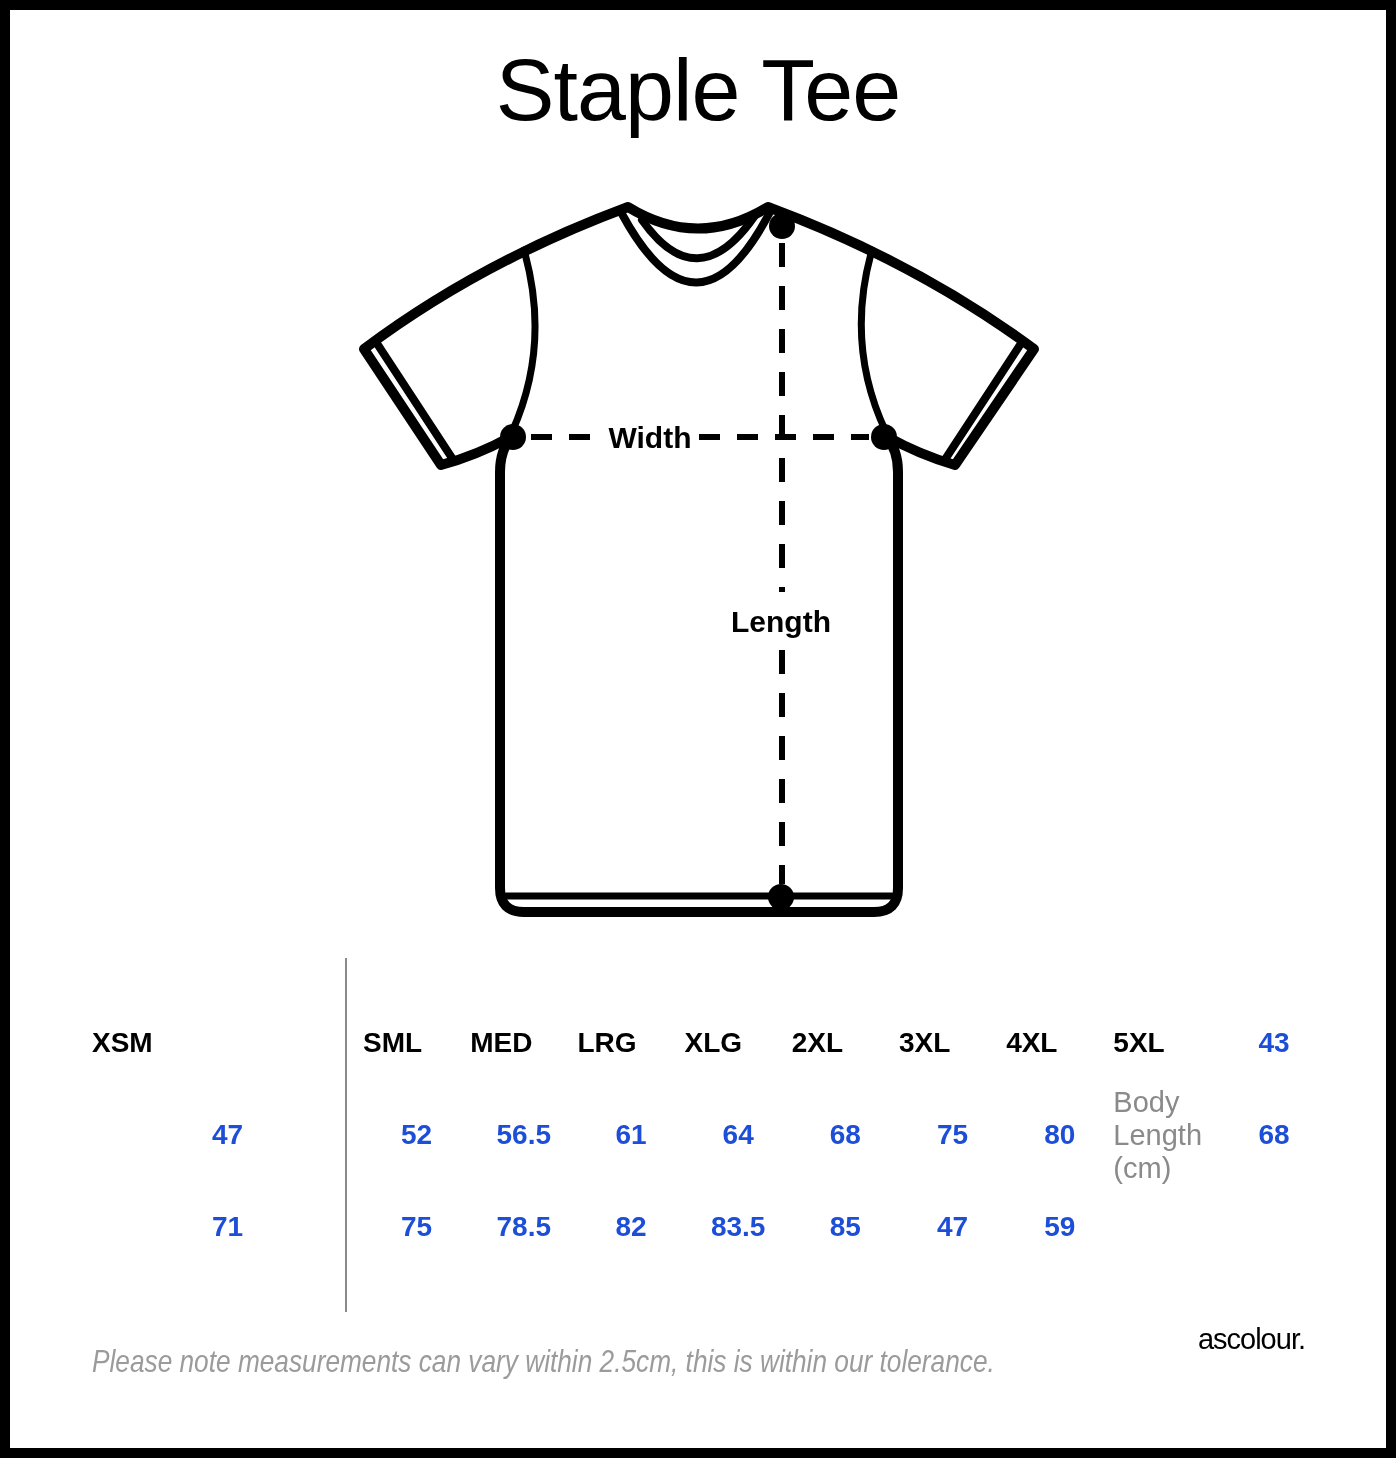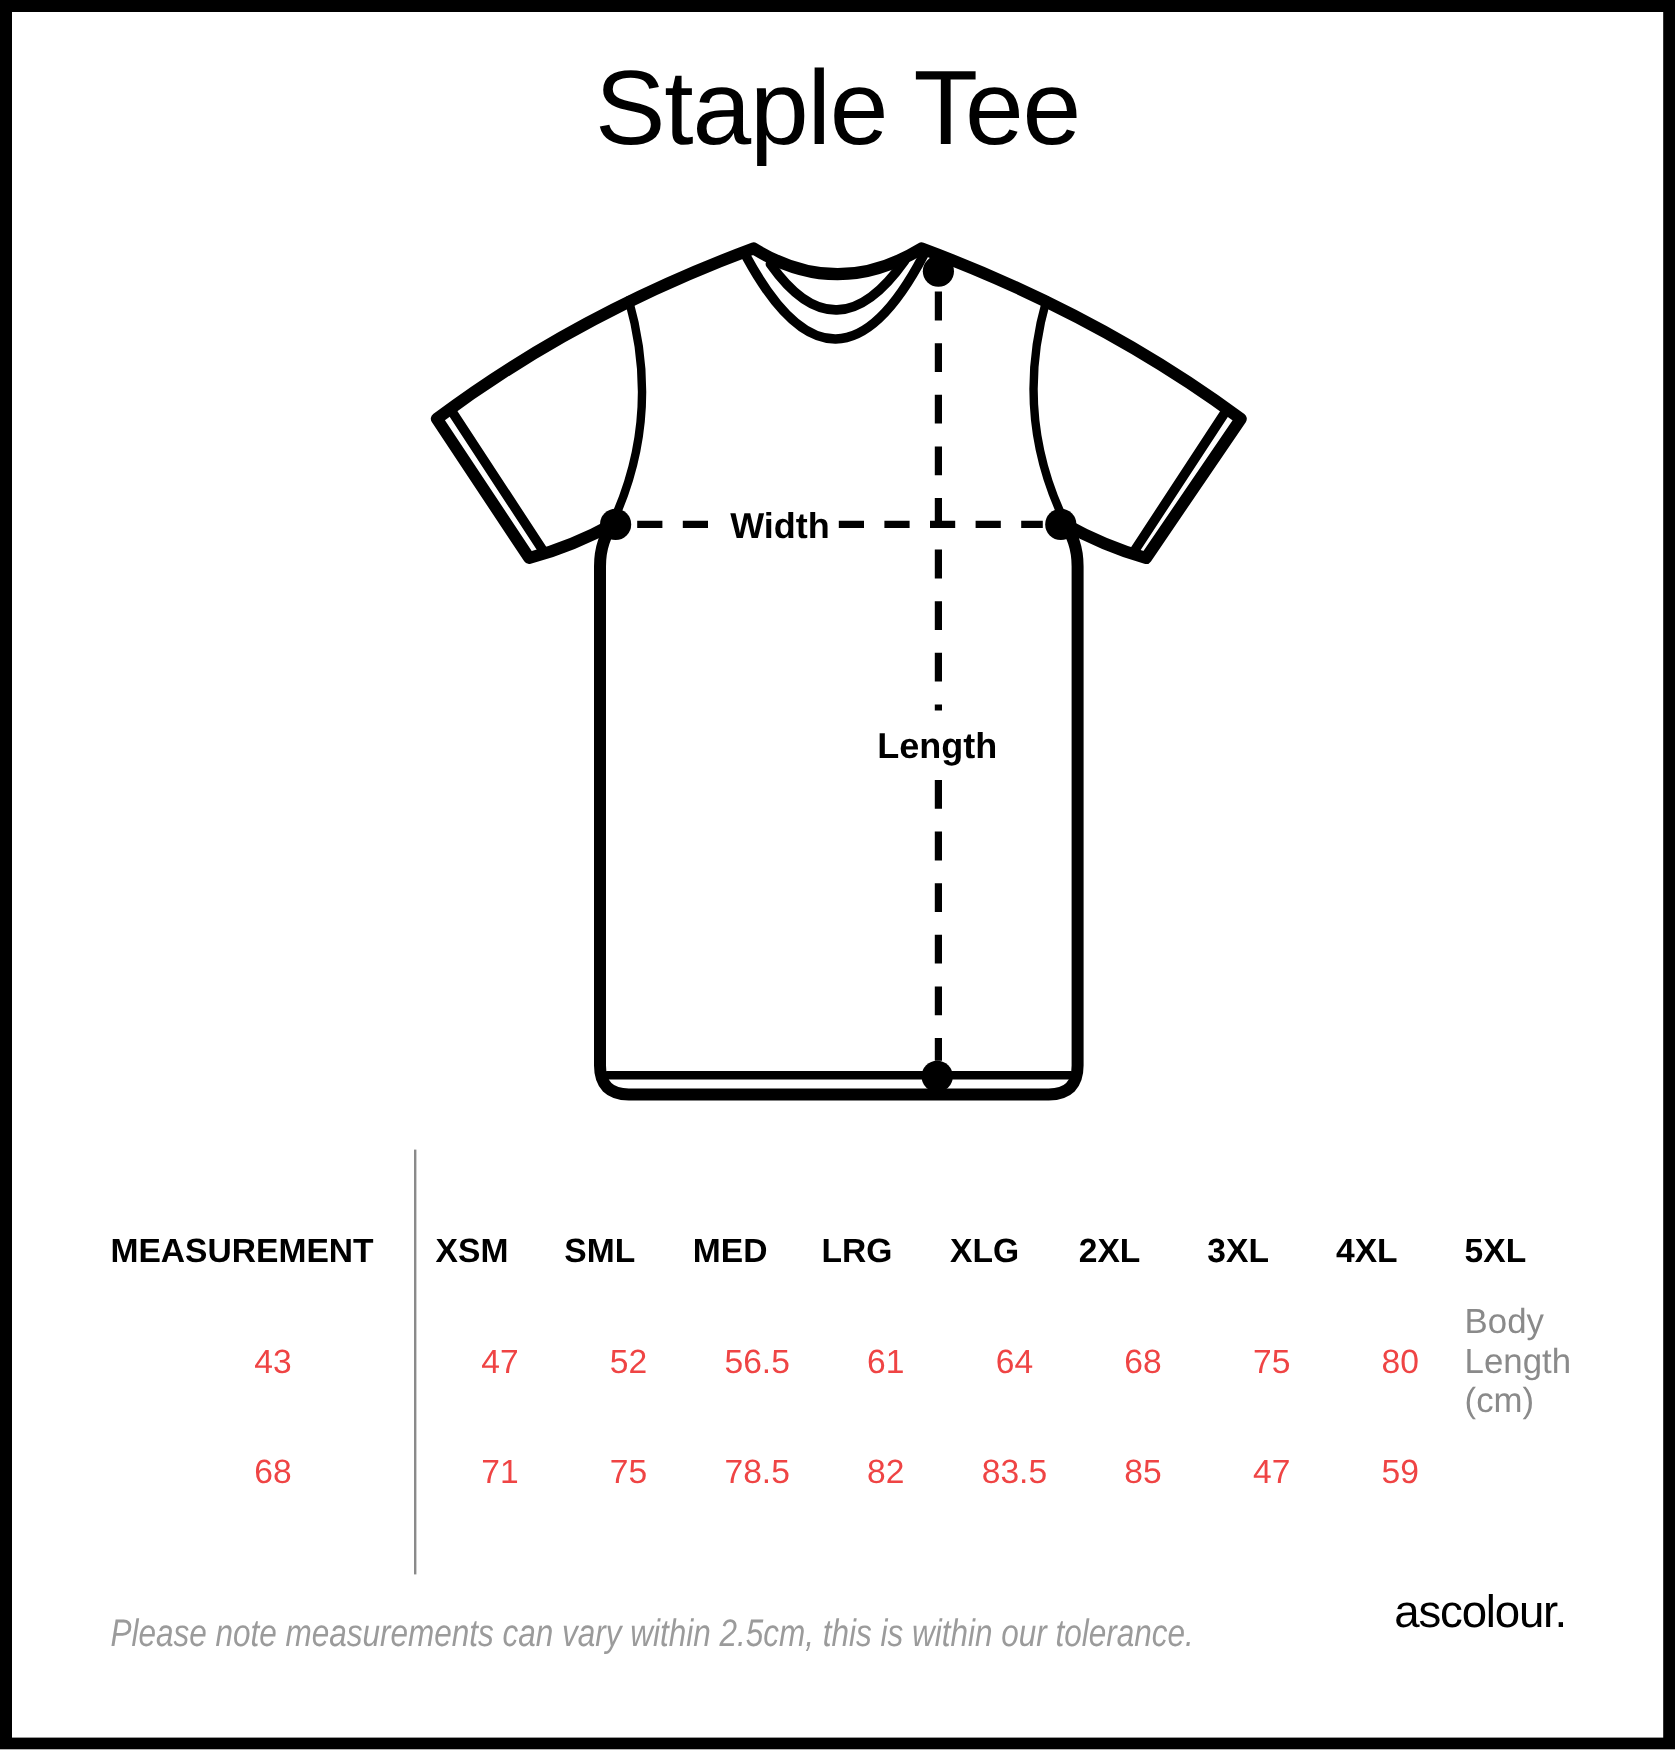--- a/index.html
+++ b/index.html
@@ -41,35 +41,35 @@
   .size-table .hdr-label {
     font-size: 28px; font-weight: bold; text-align: left; color: #000;
   }
   .size-table .hdr-size {
     font-size: 28px; font-weight: bold; color: #000;
   }
   .size-table .row-label {
     font-size: 29px; color: #8a8a8a; text-align: left;
   }
   .size-table .cell-val {
-    font-size: 28px; text-align: center; color: #ef4444;
+    font-size: 28px; text-align: center; color: #1d4ed8; font-weight: bold;
   }
   .table-divider {
     position: absolute; left: 345px; top: 958px; width: 2px; height: 354px;
     background: #8a8a8a;
   }
   .note {
     position: absolute; left: 92px; top: 1344px;
     font-size: 32px; font-style: italic; color: #9b9b9b; line-height: 1.1;
     transform: scaleX(0.82); transform-origin: left center;
     white-space: nowrap;
   }
   .brand {
     position: absolute; right: 91px; top: 1324px;
-    font-size: 38px; letter-spacing: -1px; color: #000; line-height: 1.1;
+    font-size: 29px; letter-spacing: -1px; color: #000; line-height: 1.1;
   }
 </style>
 </head>
 <body>
 
 <div class="page">
 
   <div class="frame"></div>
 
   <h1 class="title">Staple Tee</h1>
@@ -115,21 +115,20 @@
     <circle class="dot" cx="781" cy="897" r="13"></circle>
 
     <text class="diagram-label" x="650" y="448">Width</text>
     <text class="diagram-label" x="781" y="632">Length</text>
   </svg>
 
   <div class="table-divider"></div>
 
   <div class="size-table">
 
-    <div class="hdr-label">MEASUREMENT</div>
     <div class="hdr-size">XSM</div>
     <div class="hdr-size">SML</div>
     <div class="hdr-size">MED</div>
     <div class="hdr-size">LRG</div>
     <div class="hdr-size">XLG</div>
     <div class="hdr-size">2XL</div>
     <div class="hdr-size">3XL</div>
     <div class="hdr-size">4XL</div>
     <div class="hdr-size">5XL</div>
 

